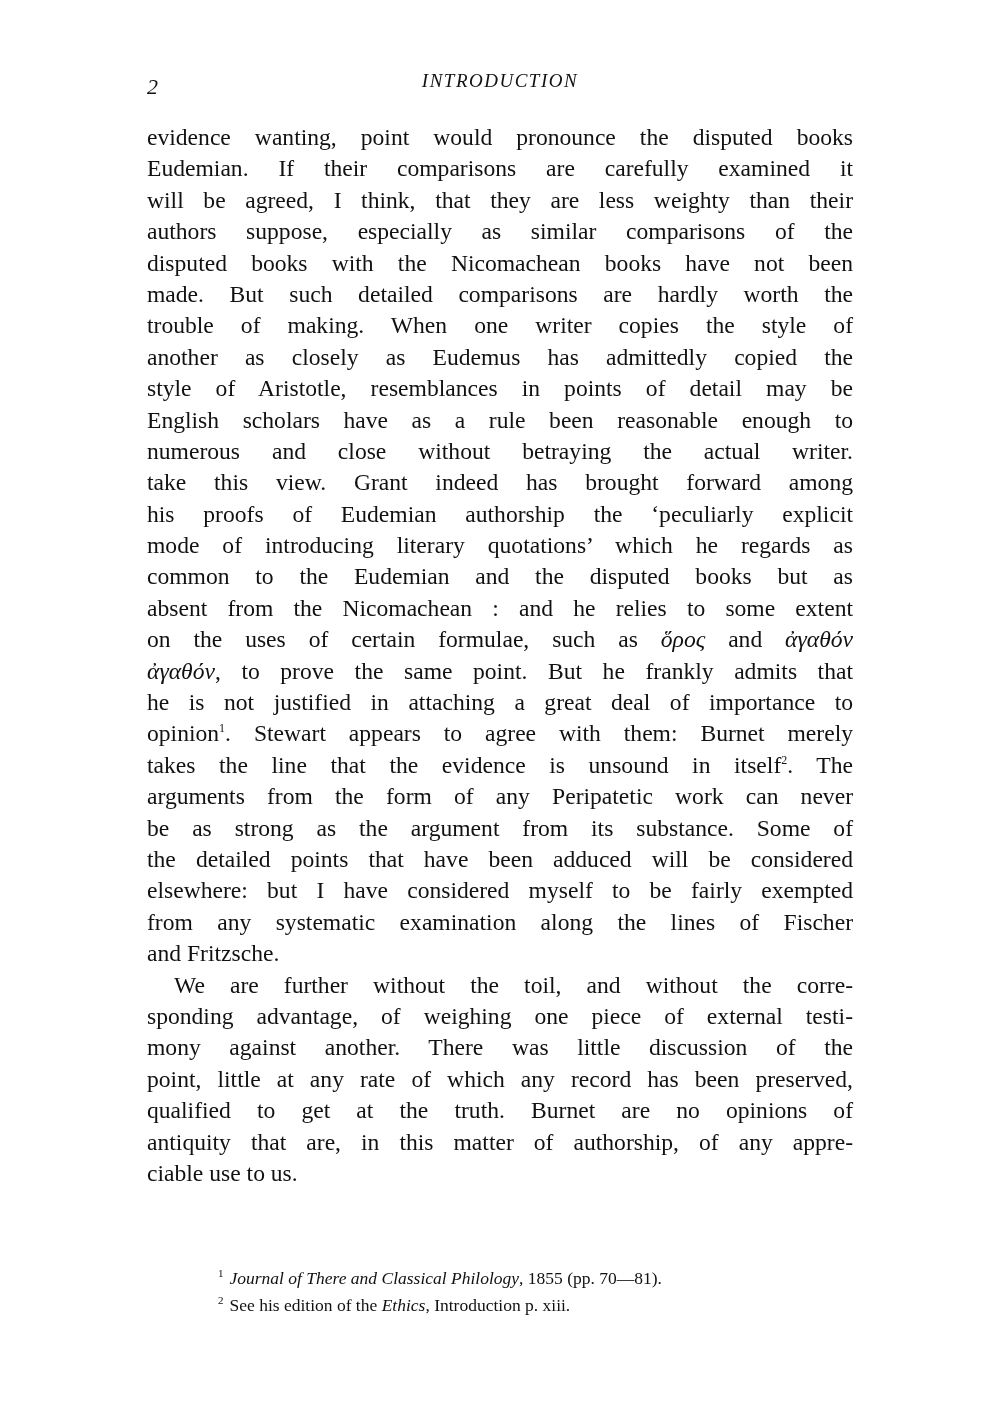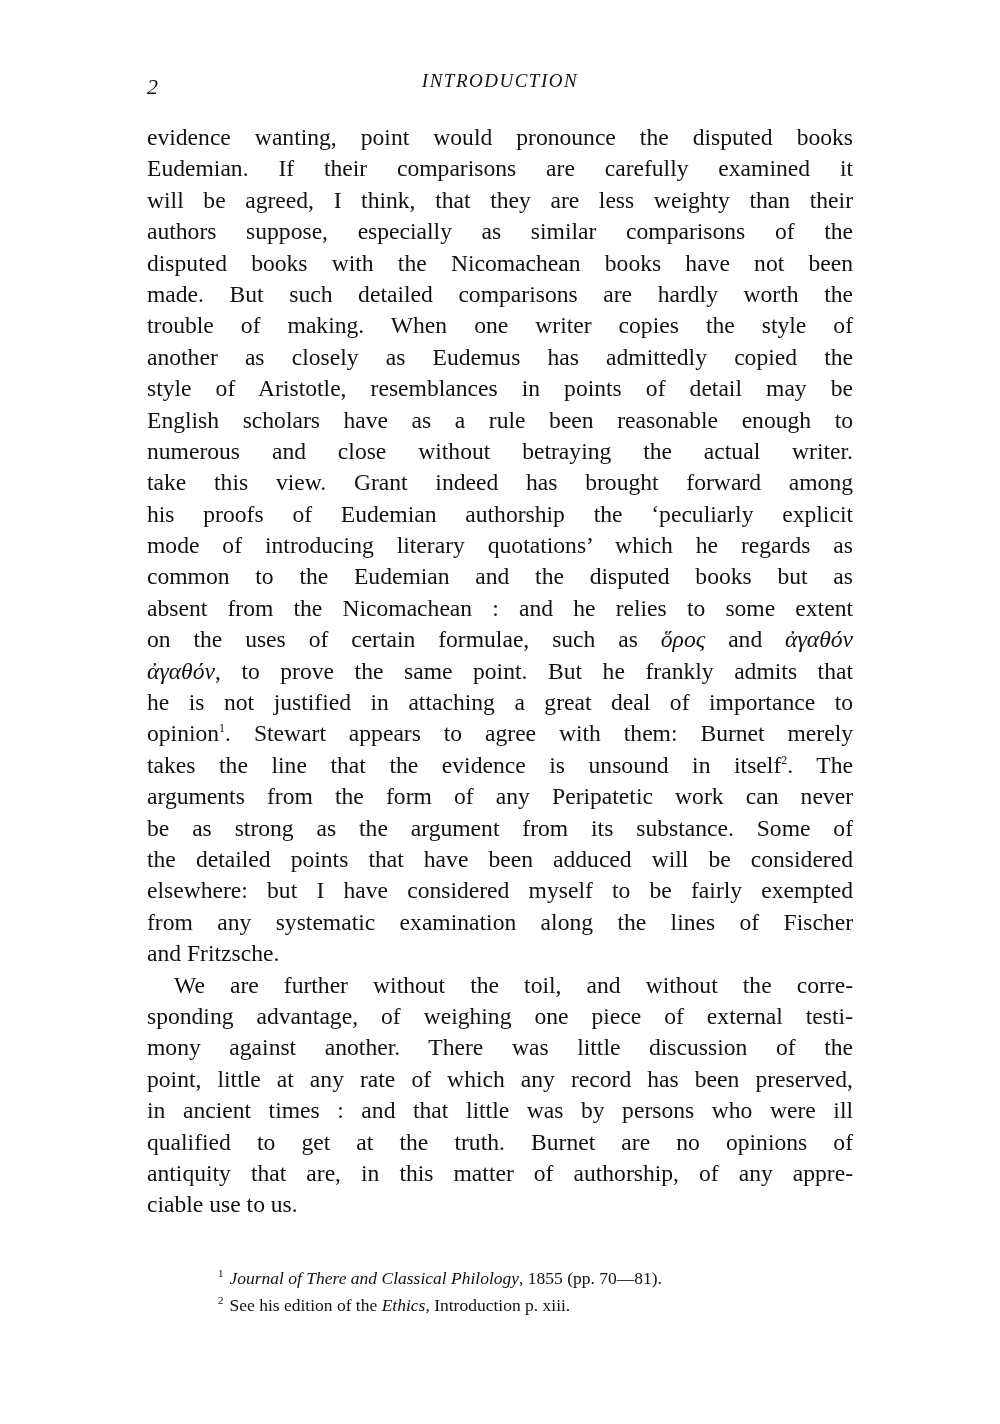--- a/index.html
+++ b/index.html
@@ -66,21 +66,20 @@
     <div class="line">be as strong as the argument from its substance.  Some of</div>
     <div class="line">the detailed points that have been adduced will be considered</div>
     <div class="line">elsewhere: but I have considered myself to be fairly exempted</div>
     <div class="line">from any systematic examination along the lines of Fischer</div>
     <div class="line last">and Fritzsche.</div>
 
     <div class="line indent">We are further without the toil, and without the corre-</div>
     <div class="line">sponding advantage, of weighing one piece of external testi-</div>
     <div class="line">mony against another.  There was little discussion of the</div>
     <div class="line">point, little at any rate of which any record has been preserved,</div>
-    <div class="line">in ancient times : and that little was by persons who were ill</div>
     <div class="line">qualified to get at the truth.  Burnet are no opinions of</div>
     <div class="line">antiquity that are, in this matter of authorship, of any appre-</div>
     <div class="line last">ciable use to us.</div>
   </div>
 
   <div class="footnotes">
     <div class="footnote">
       <sup>1</sup><span class="it">Journal of There and Classical Philology</span><span>, 1855 (pp. 70—81).</span>
     </div>
     <div class="footnote">

